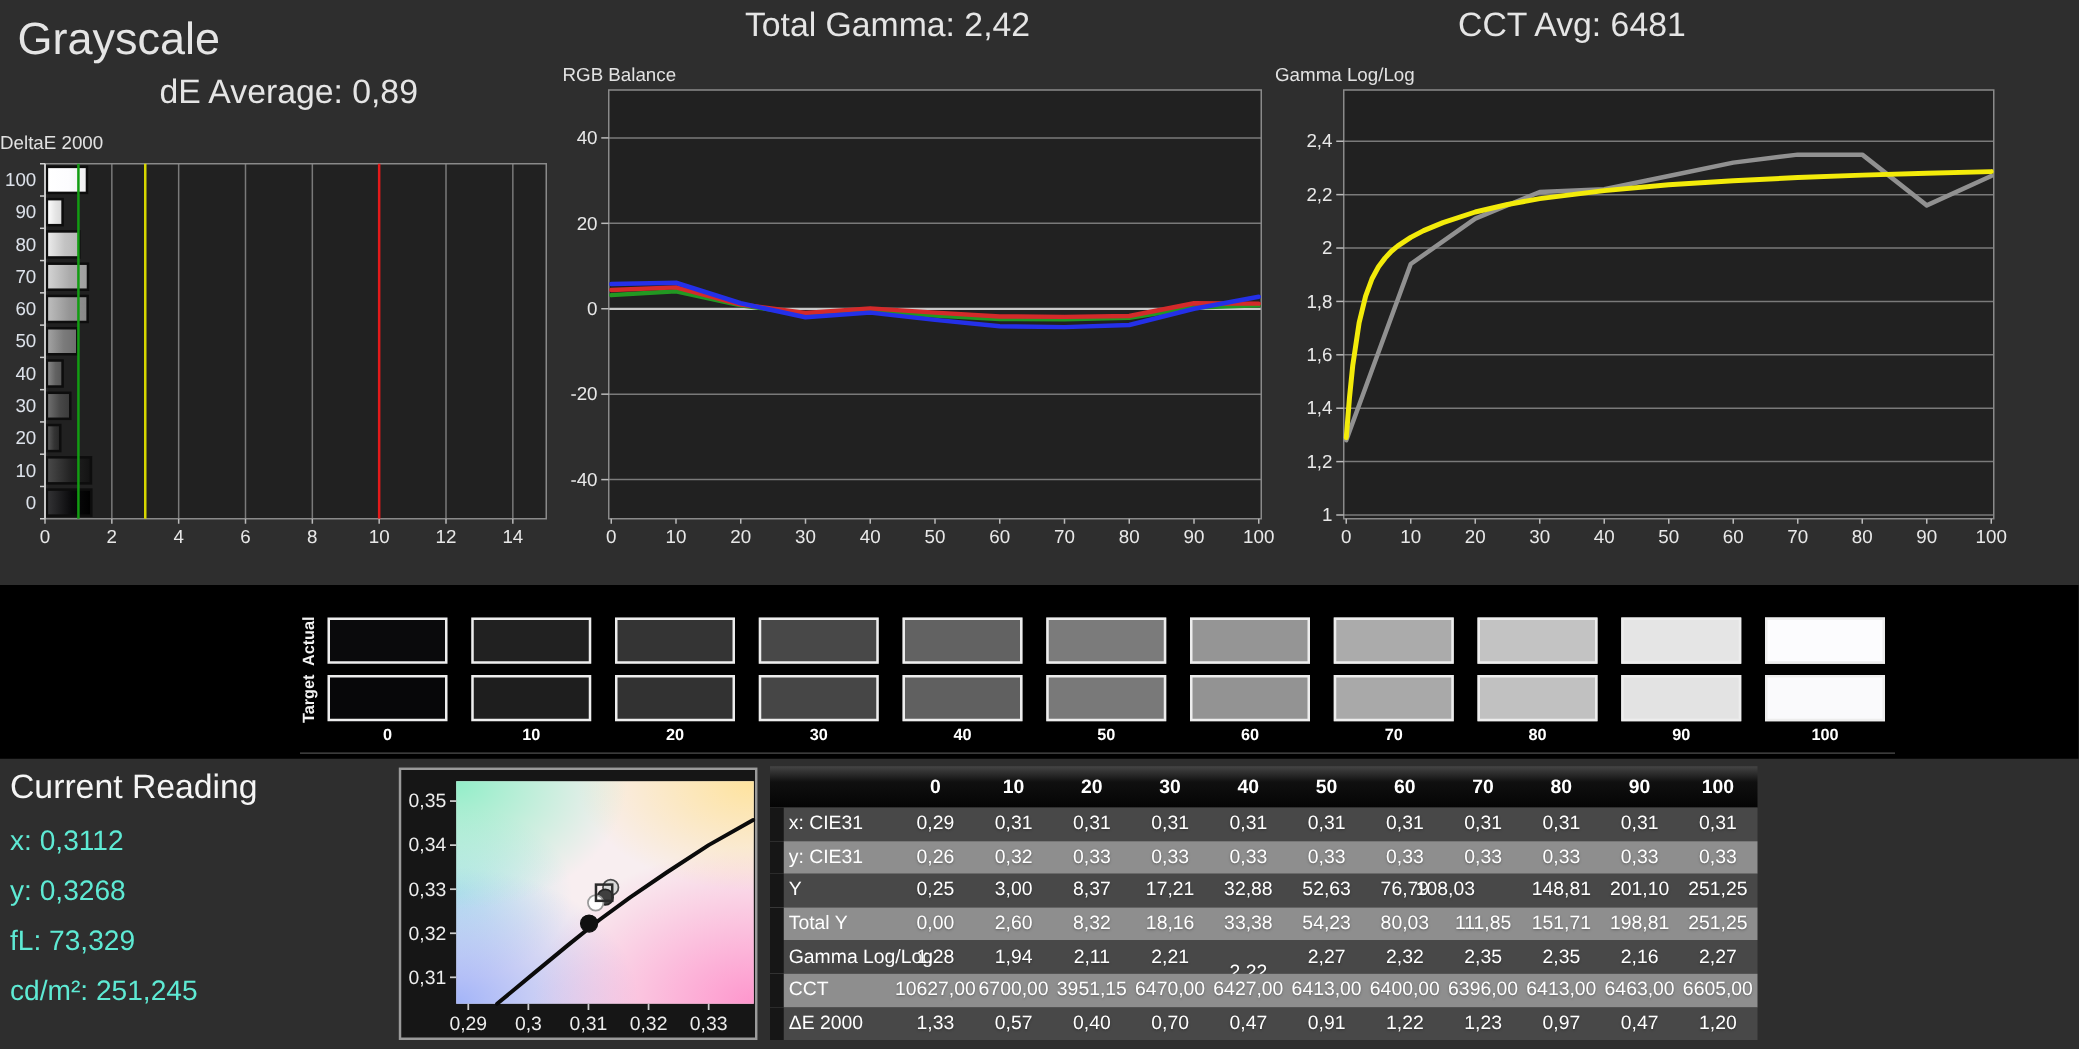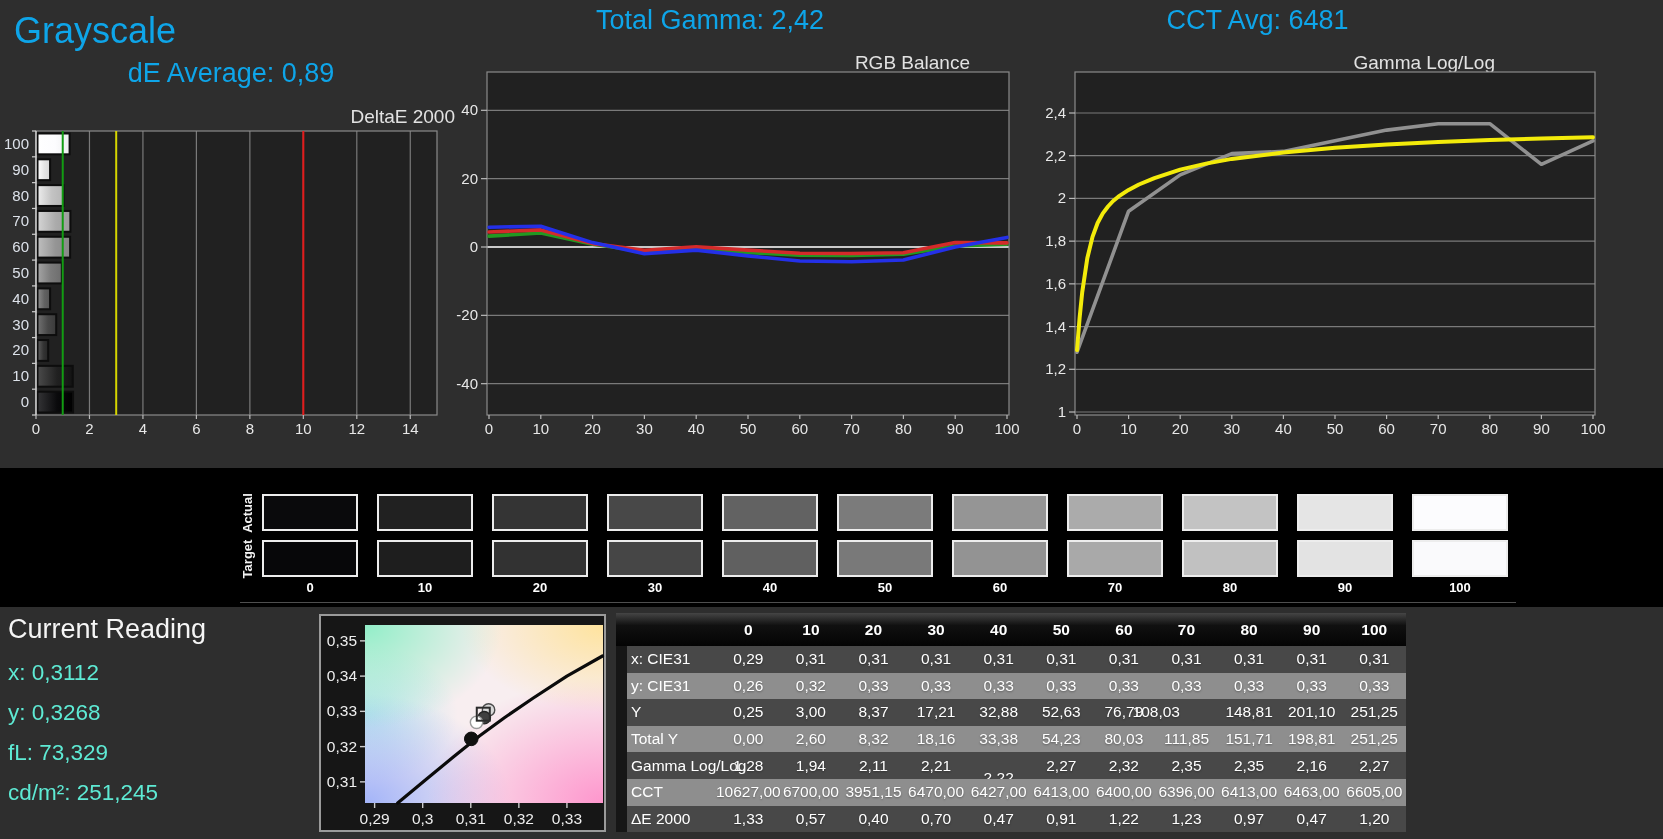--- a/index.html
+++ b/index.html
@@ -1,26 +1,26 @@
 <!DOCTYPE html>
 <html><head>
 <meta charset="utf-8">
 <style>
   html,body{margin:0;padding:0;}
   body{
     width:1663px;height:839px;position:relative;overflow:hidden;
     background:#2e2e2e;color:#f0f0f0;
     font-family:"Liberation Sans", sans-serif;
   }
-  .headline{position:absolute;color:#0ea5e9;white-space:nowrap;}
+  .headline{position:absolute;color:#e5e5e5;white-space:nowrap;}
   #hl-grayscale{left:14px;top:10px;font-size:36px;}
   #hl-deavg{left:0;top:58px;width:462px;text-align:center;font-size:27px;}
   #hl-totalgamma{left:450px;top:5px;width:520px;text-align:center;font-size:27px;}
   #hl-cct{left:1020px;top:5px;width:475px;text-align:center;font-size:27px;}
-  .subtitle{position:absolute;color:#e2e2e2;font-size:19px;text-align:right;white-space:nowrap;}
+  .subtitle{position:absolute;color:#e2e2e2;font-size:15px;text-align:left;white-space:nowrap;}
   #st-deltae{left:0;top:106px;width:455px;}
   #st-rgb{left:450px;top:52px;width:520px;}
   #st-gamma{left:1020px;top:52px;width:475px;}
   svg{position:absolute;overflow:visible;}
   #svg-deltae{left:0;top:100px;}
   #svg-rgb{left:450px;top:60px;}
   #svg-gamma{left:1030px;top:60px;}
   #svg-cie{left:319px;top:614px;pointer-events:none;}
   .band{position:absolute;left:0;top:468px;width:1663px;height:139px;background:#000;}
   .rot{position:absolute;transform:translate(-50%,-50%) rotate(-90deg);font-size:13px;font-weight:600;color:#f2f2f2;white-space:nowrap;}

